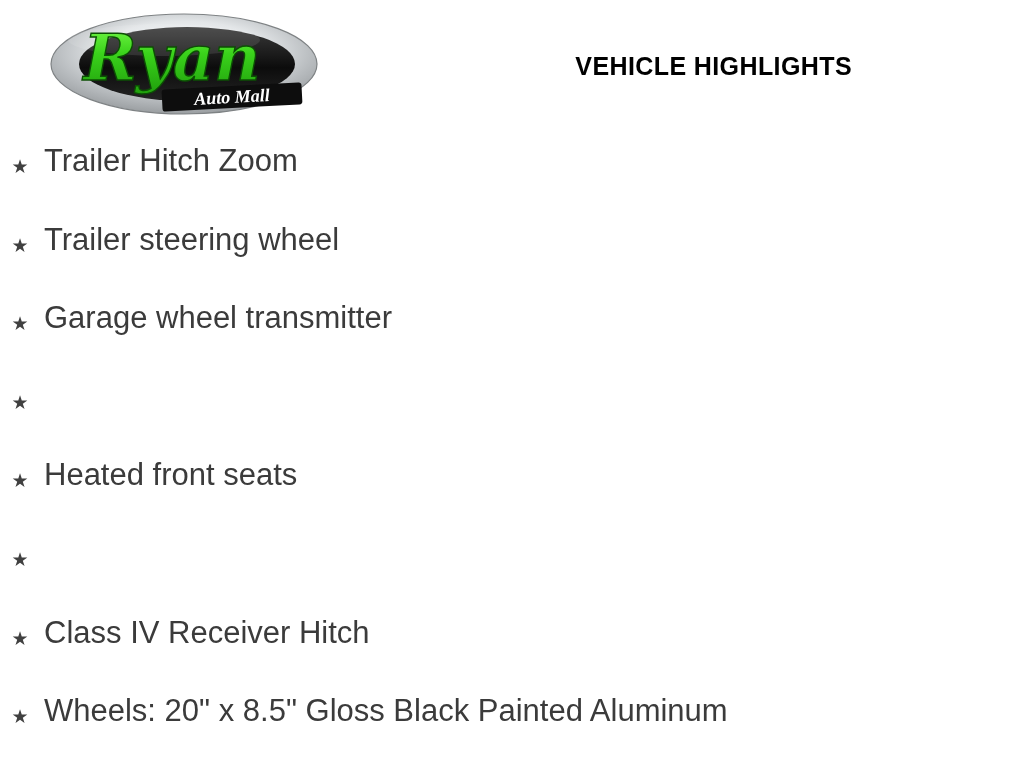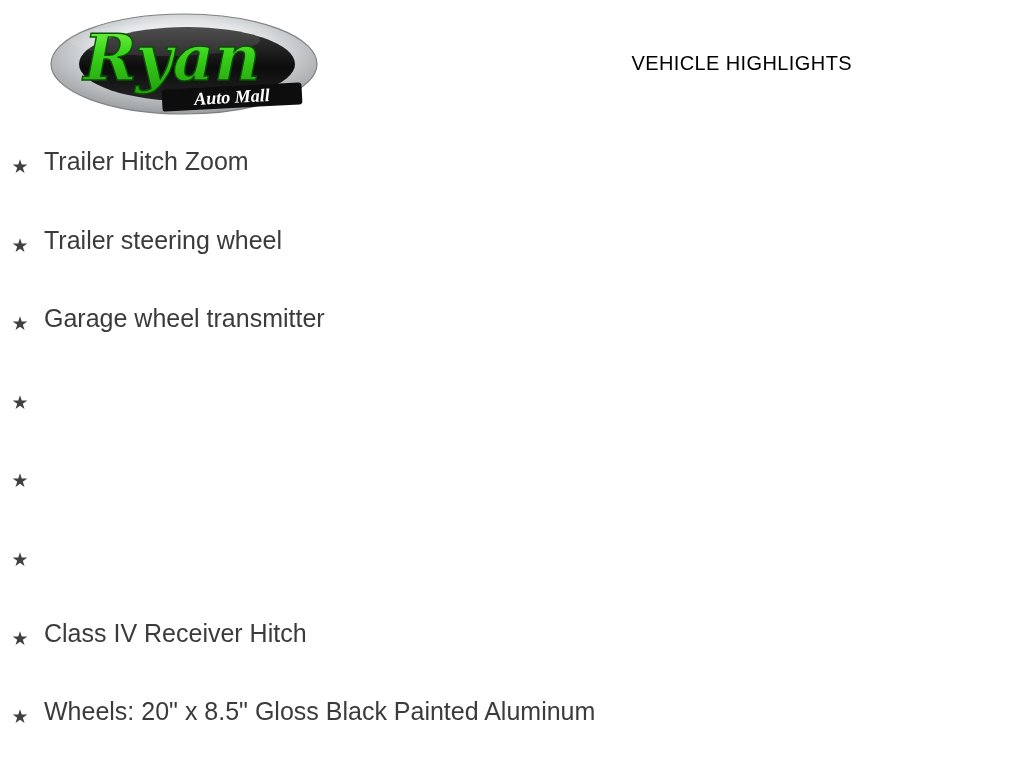--- a/index.html
+++ b/index.html
@@ -40,22 +40,22 @@
   }
 
   .logo-svg {
     display: block;
   }
 
   .header-title {
     position: absolute;
     right: 36px;
     top: 52px;
-    font-size: 20px;
-    font-weight: normal;
+    font-size: 25px;
+    font-weight: bold;
     color: #000000;
     letter-spacing: 0.4px;
     white-space: nowrap;
   }
 
   
   .highlights {
     position: absolute;
     top: 146px;
     left: 0;
@@ -80,21 +80,21 @@
     top: 11px;
     width: 20px;
     height: 20px;
     color: #404040;
     font-size: 19px;
     line-height: 20px;
     text-align: center;
   }
 
   .highlight-label {
-    font-size: 25px;
+    font-size: 31px;
     color: #3b3b3b;
     line-height: 30px;
     white-space: nowrap;
     text-align: right;
   }
 </style>
 </head>
 <body>
 
 <div class="page">
@@ -150,20 +150,21 @@
     </li>
     <li class="highlight-item">
       <span class="star-icon">★</span>
       <span class="highlight-label">Garage wheel transmitter</span>
     </li>
     <li class="highlight-item">
       <span class="star-icon">★</span>
     </li>
     <li class="highlight-item">
       <span class="star-icon">★</span>
+      <span class="highlight-label">Heated front seats</span>
     </li>
     <li class="highlight-item">
       <span class="star-icon">★</span>
     </li>
     <li class="highlight-item">
       <span class="star-icon">★</span>
       <span class="highlight-label">Class IV Receiver Hitch</span>
     </li>
     <li class="highlight-item">
       <span class="star-icon">★</span>

